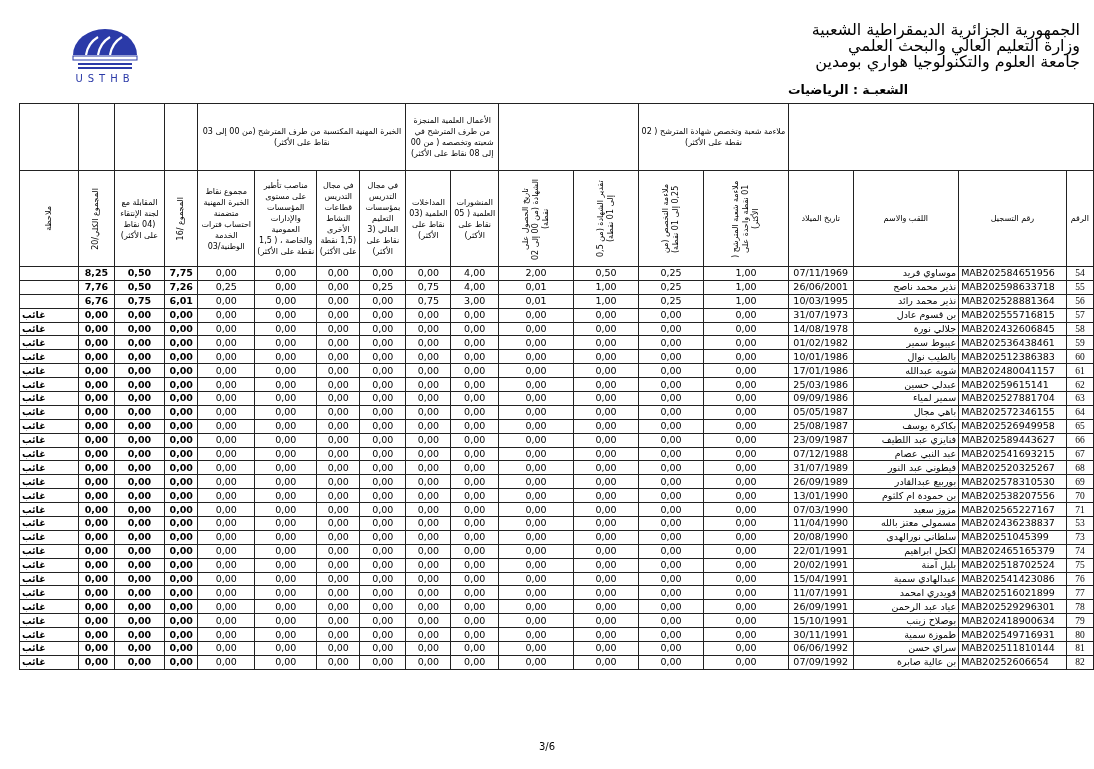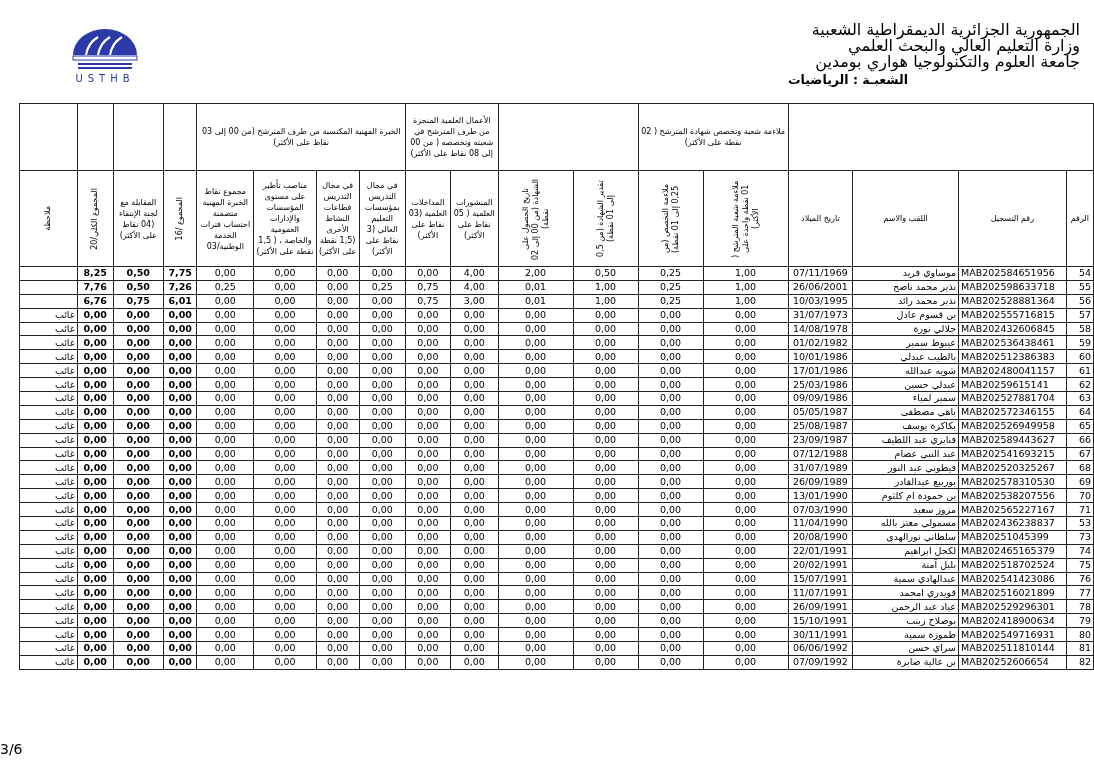--- a/index.html
+++ b/index.html
@@ -1,30 +1,30 @@
 <!DOCTYPE html>
 <html><head>
 <meta charset="utf-8">
 <style>
   html, body { margin:0; padding:0; background:#ffffff; }
   body { width:1094px; height:769px; position:relative; overflow:hidden; font-family:"DejaVu Sans", sans-serif; color:#000; }
   .logo { position:absolute; left:20px; top:27px; width:75px; height:60px;margin-left:48px; }
   .header { position:absolute; right:14px; top:22px; direction:rtl; text-align:right; font-size:16px; line-height:16px; }
-  .branch-title { position:absolute; right:186px; top:72px; direction:rtl; font-size:12.5px; font-weight:bold; }
+  .branch-title { position:absolute; right:186px; top:82px; direction:rtl; font-size:12.5px; font-weight:bold; }
   table.grid { position:absolute; left:19px; top:103px; border-collapse:collapse; table-layout:fixed; direction:ltr; }
   table.grid td { border:1px solid #222; padding:0 2px; font-size:9.5px; height:12.9px; line-height:12px; white-space:nowrap; overflow:hidden; }
   table.grid td.h { white-space:normal; text-align:center; vertical-align:middle; font-size:8px; line-height:11px; direction:rtl; }
   td.vert { padding:0; }
   td.vert div { writing-mode:vertical-rl; transform:rotate(180deg); margin:auto; font-size:8px; line-height:10px; direction:rtl; text-align:center; max-height:88px; white-space:normal; }
   td.num { text-align:center; }
   td.b { font-weight:bold; }
   td.name { text-align:right; direction:rtl; }
-  td.idx { text-align:right; }
-  td.note { text-align:right; direction:rtl; font-weight:normal; font-size:9px; }
-  .footer { position:absolute; left:0; width:1094px; top:741px; text-align:left; font-size:14px; }
+  td.idx { text-align:center;font-family:Liberation Serif, serif; }
+  td.note { text-align:left; direction:rtl; font-weight:bold; font-size:9px; }
+  .footer { position:absolute; left:0; width:1094px; top:741px; text-align:center; font-size:10px; }
 </style>
 </head>
 <body>
 
 <div class="logo">
   <svg width="75" height="60" viewBox="0 0 75 60">
     <path d="M5 28 A32 26 0 0 1 69 28 Z" fill="#2b3aa8"></path>
     <path d="M18 28 q2 -12 12 -18" stroke="#fff" stroke-width="2.2" fill="none"></path>
     <path d="M30 28 q2 -12 12 -18" stroke="#fff" stroke-width="2.2" fill="none"></path>
     <path d="M42 28 q2 -12 12 -18" stroke="#fff" stroke-width="2.2" fill="none"></path>
@@ -241,21 +241,21 @@
         <td class="num">0,00</td>
         <td class="num">0,00</td>
         <td class="num">0,00</td>
         <td class="num">0,00</td>
         <td class="num">0,00</td>
         <td class="num">0,00</td>
         <td class="num">0,00</td>
         <td class="num">0,00</td>
         <td class="num">0,00</td>
         <td class="num">10/01/1986</td>
-        <td class="name">بالطيب عبدلي</td>
+        <td class="name">بالطيب نوال</td>
         <td>MAB202512386383</td>
         <td class="idx">60</td>
       </tr>
       <tr>
         <td class="note">غائب</td>
         <td class="num b">0,00</td>
         <td class="num b">0,00</td>
         <td class="num b">0,00</td>
         <td class="num">0,00</td>
         <td class="num">0,00</td>
@@ -321,21 +321,21 @@
         <td class="num">0,00</td>
         <td class="num">0,00</td>
         <td class="num">0,00</td>
         <td class="num">0,00</td>
         <td class="num">0,00</td>
         <td class="num">0,00</td>
         <td class="num">0,00</td>
         <td class="num">0,00</td>
         <td class="num">0,00</td>
         <td class="num">05/05/1987</td>
-        <td class="name">باهي مصطفى</td>
+        <td class="name">باهي مجال</td>
         <td>MAB202572346155</td>
         <td class="idx">64</td>
       </tr>
       <tr>
         <td class="note">غائب</td>
         <td class="num b">0,00</td>
         <td class="num b">0,00</td>
         <td class="num b">0,00</td>
         <td class="num">0,00</td>
         <td class="num">0,00</td>
@@ -560,21 +560,21 @@
         <td class="num">0,00</td>
         <td class="num">0,00</td>
         <td class="num">0,00</td>
         <td class="num">0,00</td>
         <td class="num">0,00</td>
         <td class="num">0,00</td>
         <td class="num">0,00</td>
         <td class="num">0,00</td>
         <td class="num">0,00</td>
         <td class="num">0,00</td>
-        <td class="num">15/07/1991</td>
+        <td class="num">15/04/1991</td>
         <td class="name">عبدالهادي سمية</td>
         <td>MAB202541423086</td>
         <td class="idx">76</td>
       </tr>
       <tr>
         <td class="note">غائب</td>
         <td class="num b">0,00</td>
         <td class="num b">0,00</td>
         <td class="num b">0,00</td>
         <td class="num">0,00</td>

